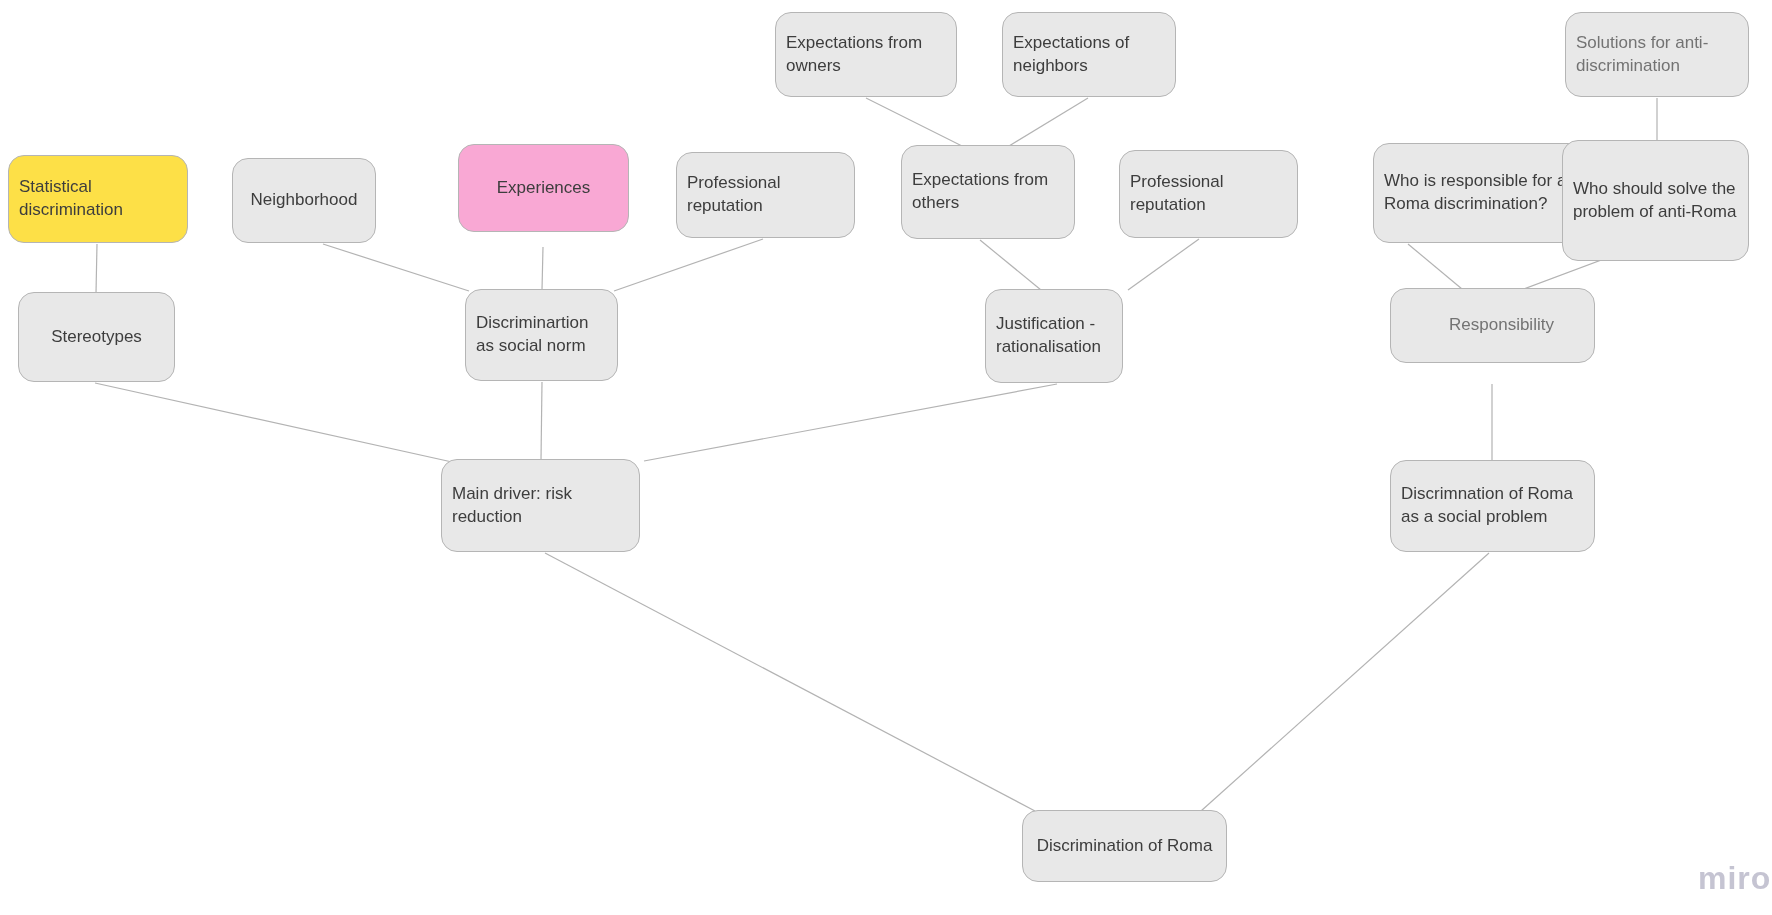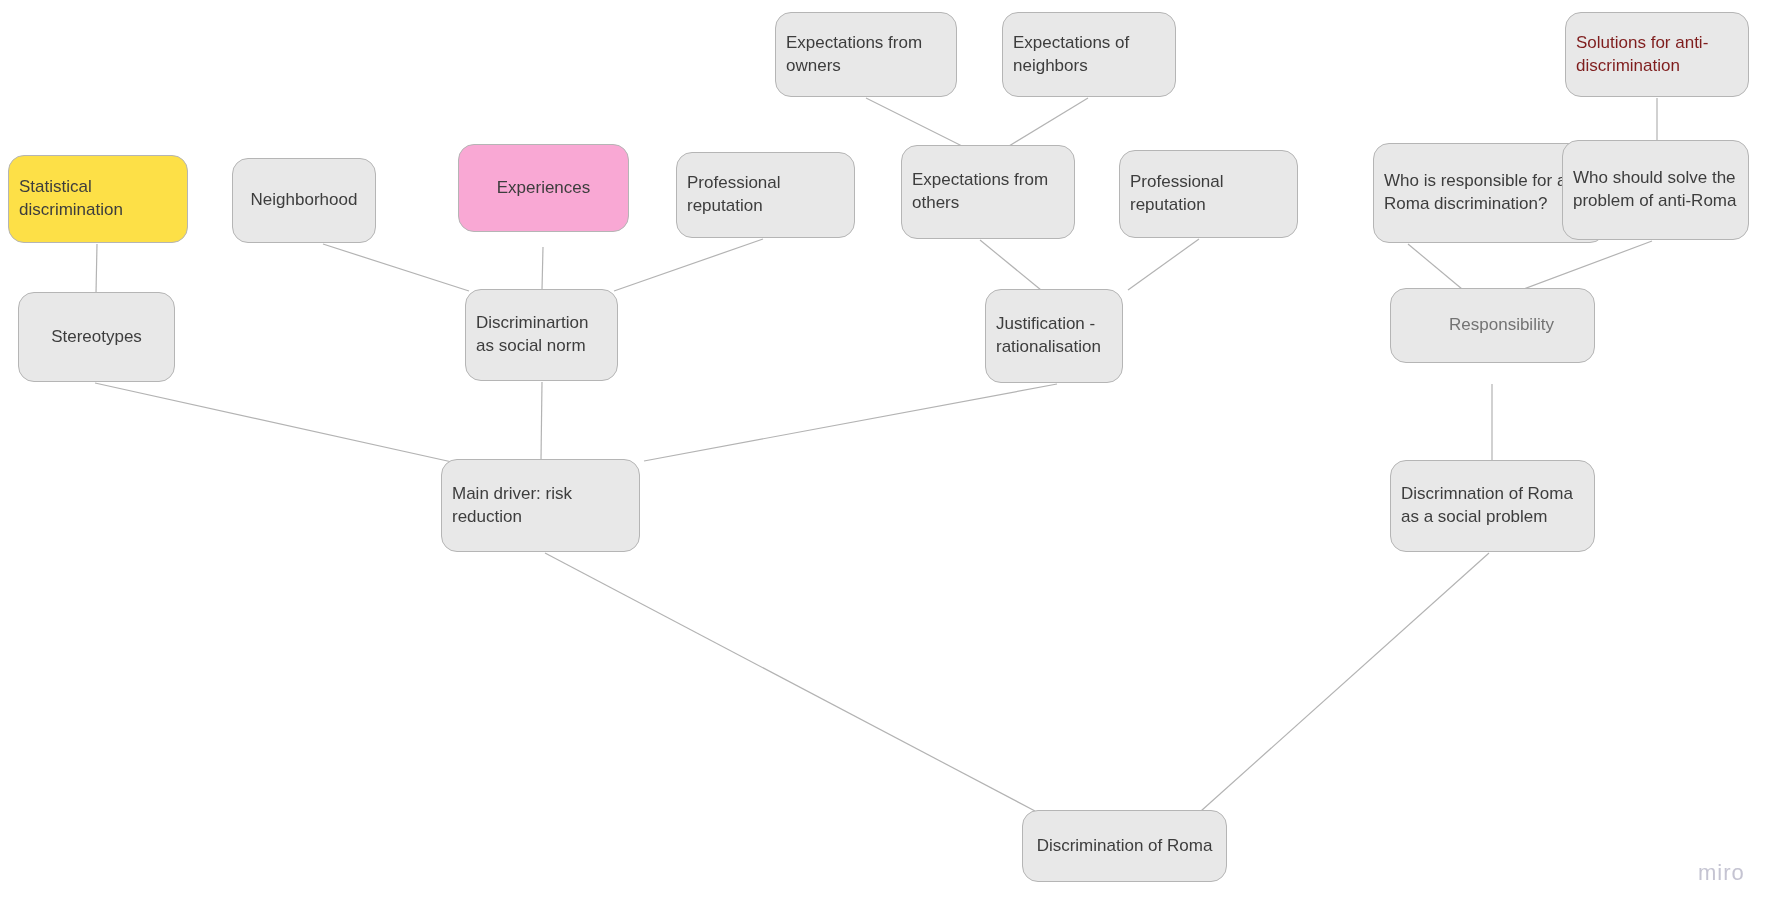--- a/index.html
+++ b/index.html
@@ -30,22 +30,22 @@
     font-size: 17px;
     line-height: 1.33;
     padding: 6px 10px;
     cursor: default;
     user-select: none;
   }
   #watermark {
     position: absolute;
     left: 1698px;
     top: 860px;
-    font-size: 22px;
-    font-weight: normal;
+    font-size: 32px;
+    font-weight: bold;
     letter-spacing: 1px;
     color: #c5c4d2;
   }
 </style>
 </head>
 <body>
 
 <div id="board">
   <svg id="edges-layer" xmlns="http://www.w3.org/2000/svg" viewBox="0 0 1772 915">
       <line x1="866" y1="98" x2="962" y2="146" stroke="#b3b3b3" stroke-width="1.2"></line>
@@ -62,29 +62,29 @@
       <line x1="95" y1="383" x2="452" y2="462" stroke="#b3b3b3" stroke-width="1.2"></line>
       <line x1="542" y1="382" x2="541" y2="460" stroke="#b3b3b3" stroke-width="1.2"></line>
       <line x1="1057" y1="384" x2="644" y2="461" stroke="#b3b3b3" stroke-width="1.2"></line>
       <line x1="1492" y1="384" x2="1492" y2="461" stroke="#b3b3b3" stroke-width="1.2"></line>
       <line x1="545" y1="553" x2="1035" y2="811" stroke="#b3b3b3" stroke-width="1.2"></line>
       <line x1="1489" y1="553" x2="1201" y2="811" stroke="#b3b3b3" stroke-width="1.2"></line>
     </svg>
   <div id="nodes-layer">
       <div class="node" style="left: 775px; top: 12px; width: 182px; height: 85px; background: rgb(232, 232, 232); border-color: rgb(181, 181, 181); color: rgb(61, 61, 61);">Expectations from owners</div>
       <div class="node" style="left: 1002px; top: 12px; width: 174px; height: 85px; background: rgb(232, 232, 232); border-color: rgb(181, 181, 181); color: rgb(61, 61, 61);">Expectations of neighbors</div>
-      <div class="node" style="left: 1565px; top: 12px; width: 184px; height: 85px; background: rgb(232, 232, 232); border-color: rgb(181, 181, 181); color: #7f1d1d;">Solutions for anti-discrimination</div>
+      <div class="node" style="left: 1565px; top: 12px; width: 184px; height: 85px; background: rgb(232, 232, 232); border-color: rgb(181, 181, 181); color: #737373;">Solutions for anti-discrimination</div>
       <div class="node" style="left: 8px; top: 155px; width: 180px; height: 88px; background: #fde047; border-color: rgb(181, 181, 181); color: rgb(61, 61, 61);">Statistical discrimination</div>
       <div class="node" style="left: 232px; top: 158px; width: 144px; height: 85px; background: rgb(232, 232, 232); border-color: rgb(181, 181, 181); color: rgb(61, 61, 61);">Neighborhood</div>
       <div class="node" style="left: 458px; top: 144px; width: 171px; height: 88px; background: #f9a8d4; border-color: rgb(181, 181, 181); color: rgb(61, 61, 61);">Experiences</div>
       <div class="node" style="left: 676px; top: 152px; width: 179px; height: 86px; background: rgb(232, 232, 232); border-color: rgb(181, 181, 181); color: rgb(61, 61, 61);">Professional reputation</div>
       <div class="node" style="left: 901px; top: 145px; width: 174px; height: 94px; background: rgb(232, 232, 232); border-color: rgb(181, 181, 181); color: rgb(61, 61, 61);">Expectations from others</div>
       <div class="node" style="left: 1119px; top: 150px; width: 179px; height: 88px; background: rgb(232, 232, 232); border-color: rgb(181, 181, 181); color: rgb(61, 61, 61);">Professional reputation</div>
       <div class="node" style="left: 1333px; top: 143px; width: 233px; height: 100px; background: rgb(232, 232, 232); border-color: rgb(181, 181, 181); color: rgb(61, 61, 61); margin-left: 40px;">Who is responsible for anti-Roma discrimination?</div>
-      <div class="node" style="left: 1562px; top: 140px; width: 187px; height: 100px; background: rgb(232, 232, 232); border-color: rgb(181, 181, 181); color: rgb(61, 61, 61);">Who should solve the problem of anti-Roma</div>
+      <div class="node" style="left: 1562px; top: 140px; width: 187px; height: 121px; background: rgb(232, 232, 232); border-color: rgb(181, 181, 181); color: rgb(61, 61, 61);">Who should solve the problem of anti-Roma</div>
       <div class="node" style="left: 18px; top: 292px; width: 157px; height: 90px; background: rgb(232, 232, 232); border-color: rgb(181, 181, 181); color: rgb(61, 61, 61);">Stereotypes</div>
       <div class="node" style="left: 465px; top: 289px; width: 153px; height: 92px; background: rgb(232, 232, 232); border-color: rgb(181, 181, 181); color: rgb(61, 61, 61);">Discriminartion as social norm</div>
       <div class="node" style="left: 985px; top: 289px; width: 138px; height: 94px; background: rgb(232, 232, 232); border-color: rgb(181, 181, 181); color: rgb(61, 61, 61);">Justification - rationalisation</div>
       <div class="node" style="left: 1390px; top: 288px; width: 205px; height: 75px; background: rgb(232, 232, 232); border-color: rgb(181, 181, 181); color: #737373; padding-left: 28px;">Responsibility</div>
       <div class="node" style="left: 441px; top: 459px; width: 199px; height: 93px; background: rgb(232, 232, 232); border-color: rgb(181, 181, 181); color: rgb(61, 61, 61);">Main driver: risk reduction</div>
       <div class="node" style="left: 1390px; top: 460px; width: 205px; height: 92px; background: rgb(232, 232, 232); border-color: rgb(181, 181, 181); color: rgb(61, 61, 61);">Discrimnation of Roma as a social problem</div>
       <div class="node" style="left: 1022px; top: 810px; width: 205px; height: 72px; background: rgb(232, 232, 232); border-color: rgb(181, 181, 181); color: rgb(61, 61, 61);">Discrimination of Roma</div>
     </div>
   <div id="watermark" style="color: rgb(197, 196, 210);">miro</div>
 </div>

